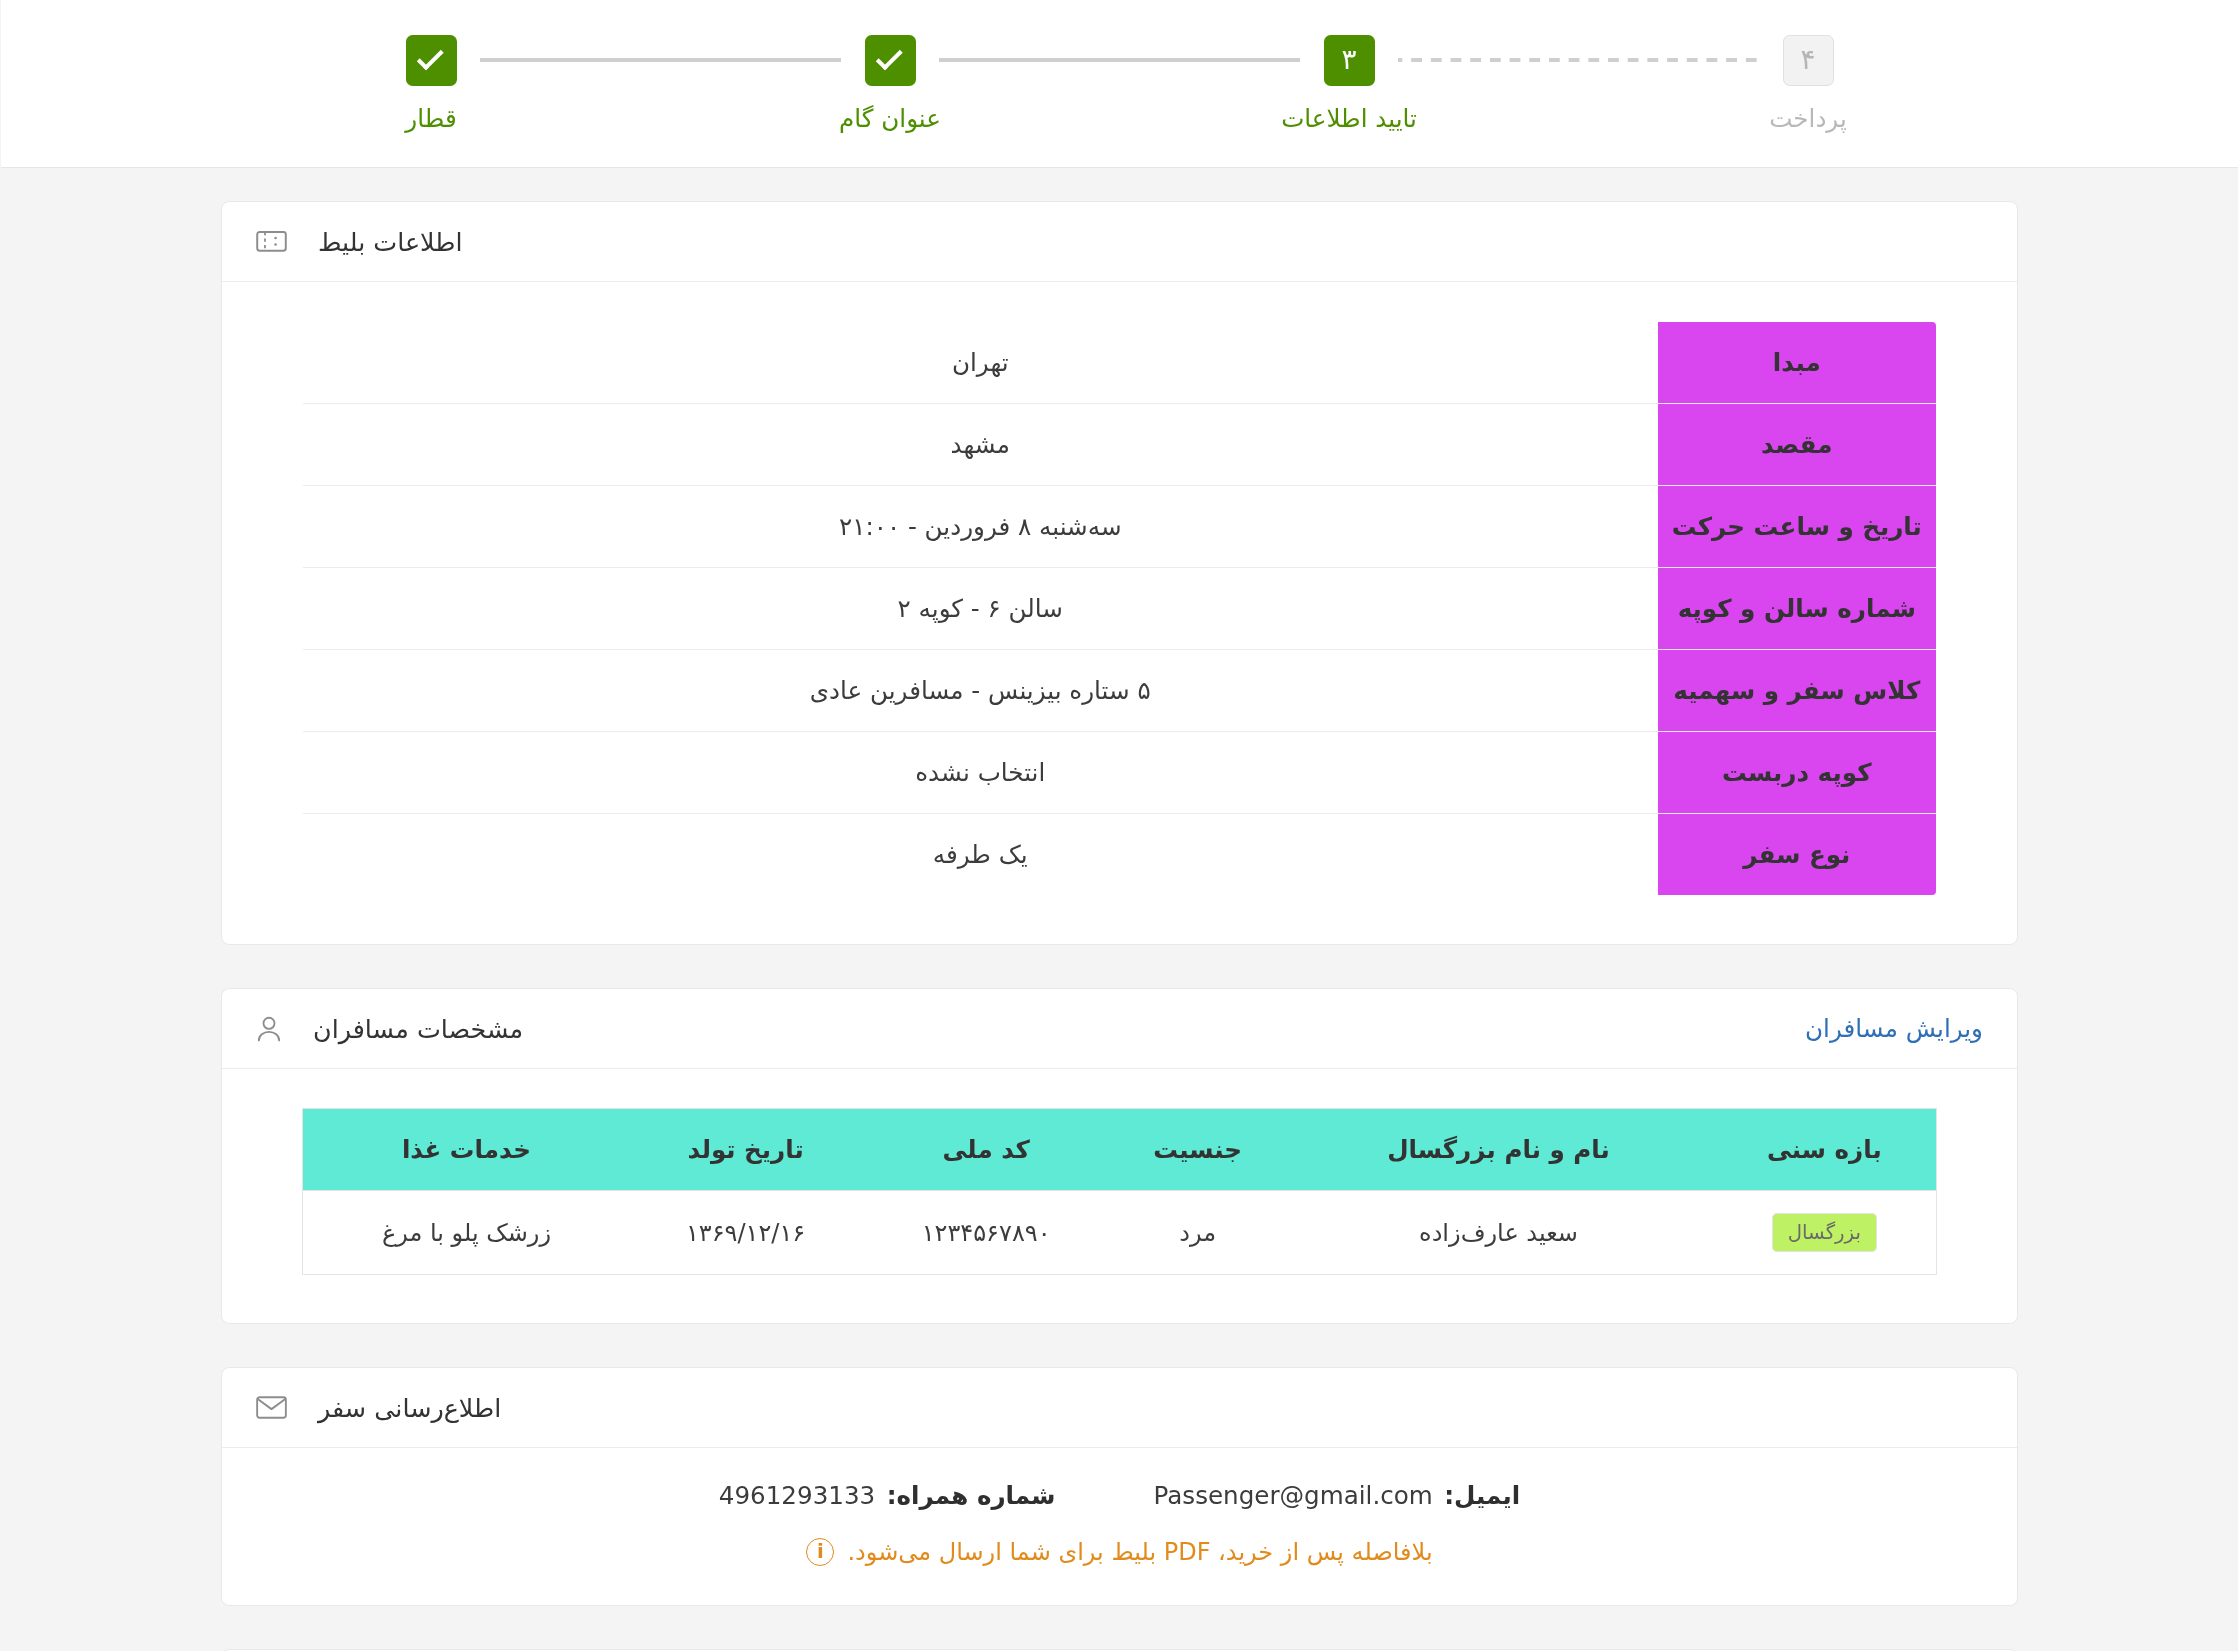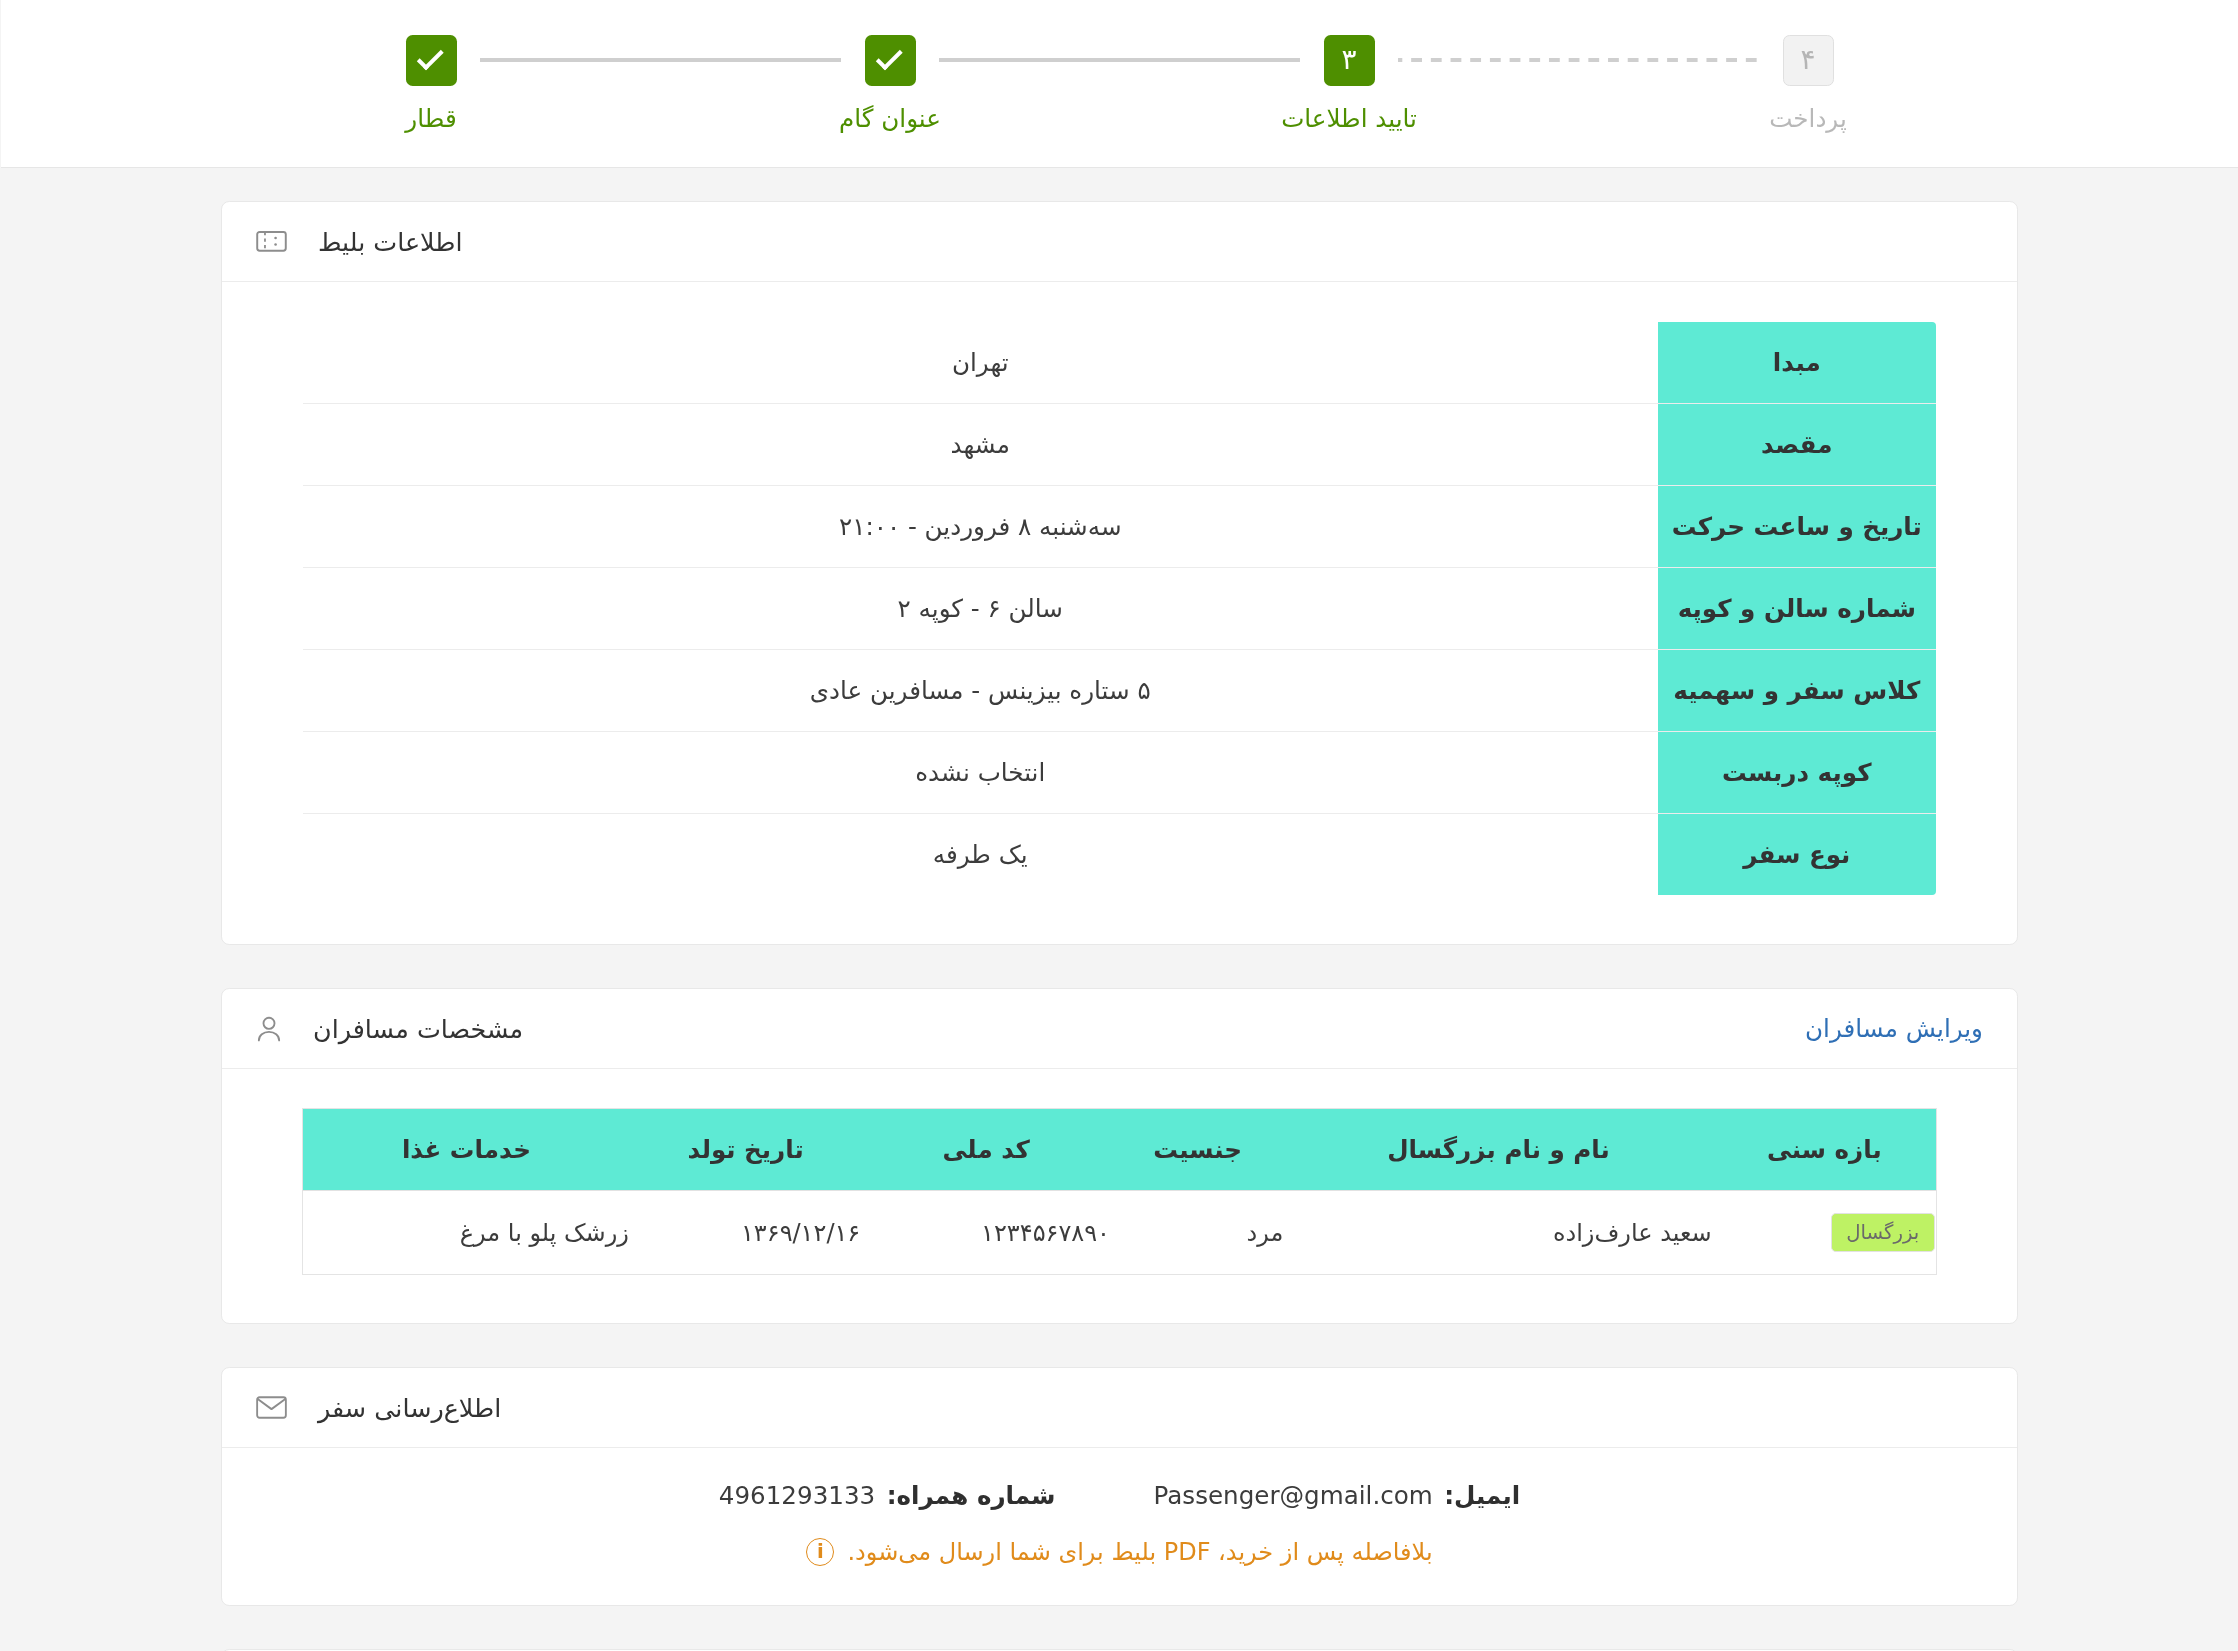--- a/index.html
+++ b/index.html
@@ -130,21 +130,21 @@
   }
   table.info tr { height: 82px; }
   table.info td {
     border-bottom: 0.8px solid #ececec;
     font-size: 24.6px;
     color: #3a3a3a;
     text-align: center;
   }
   table.info tr:last-child td { border-bottom: none; }
   table.info td.label {
-    background: #5eead4;
+    background: #d946ef;
     width: 279px;
     font-weight: bold;
     color: #333;
   }
   table.info td.value { color: #3c3c3c; }
 
   
   table.pax {
     width: 100%;
     border-collapse: collapse;
@@ -155,20 +155,21 @@
     font-size: 24.6px;
     color: #333;
     height: 82px;
     font-weight: bold;
     border-bottom: 0.8px solid #e2e2e2;
   }
   table.pax td {
     height: 84px;
     font-size: 24px;
     color: #3c3c3c;
+    text-align: center;
   }
   .badge {
     display: inline-block;
     background: #bef264;
     border: 0.8px solid #e2e2e2;
     border-radius: 4.9px;
     color: #6a6a6a;
     font-size: 19.7px;
     padding: 6.6px 14.7px;
   }

